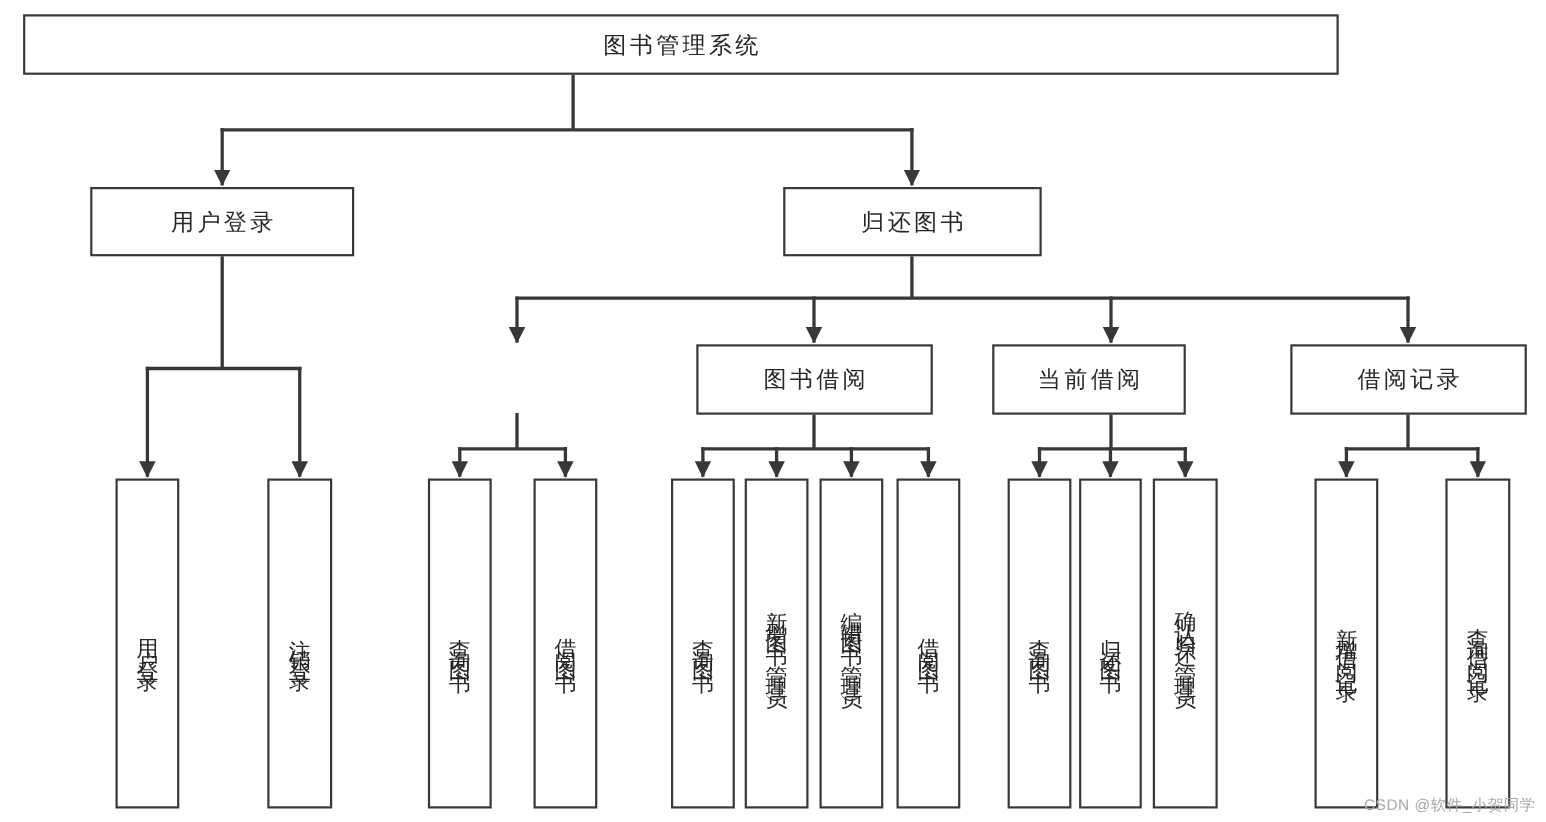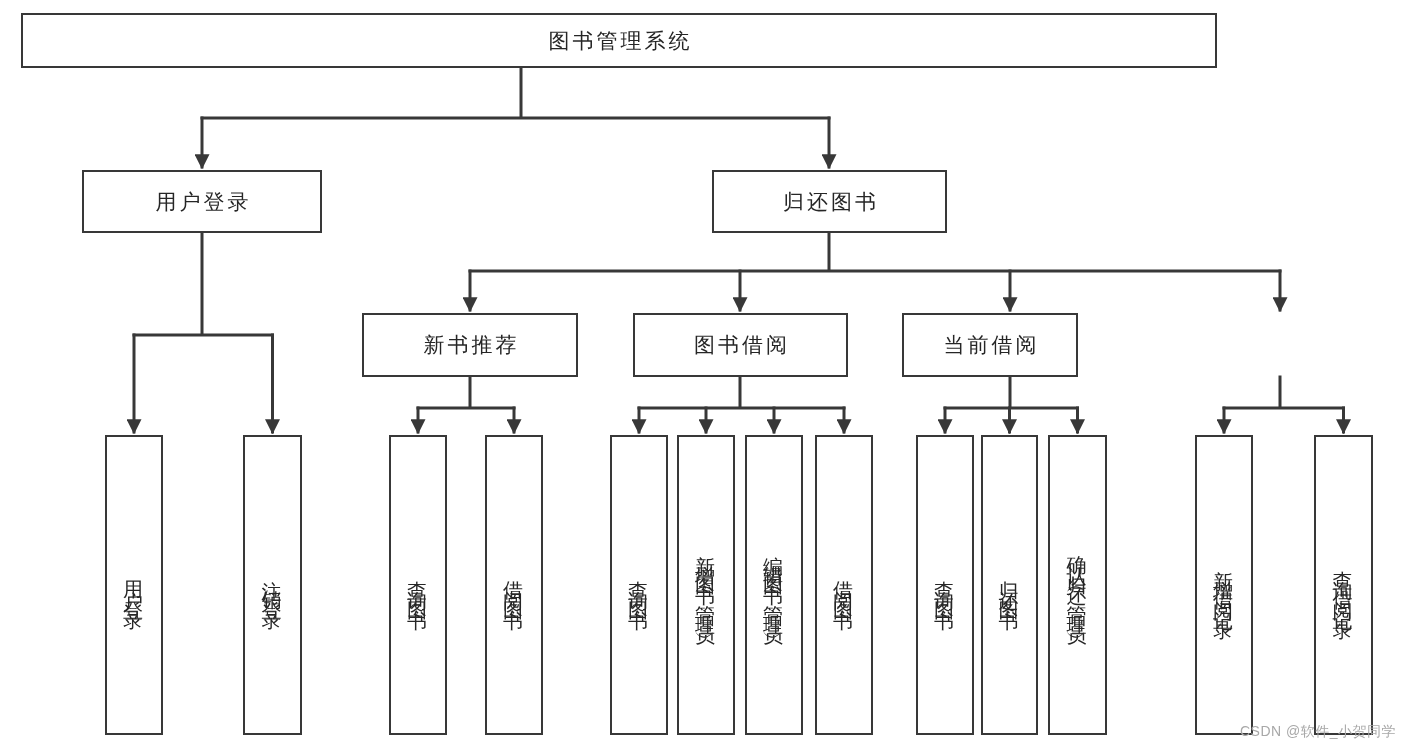--- a/index.html
+++ b/index.html
@@ -75,23 +75,23 @@
 
     <line x1="1224" y1="408" x2="1224" y2="432" marker-end="url(#ah)"></line>
     <line x1="1343.5" y1="408" x2="1343.5" y2="432" marker-end="url(#ah)"></line>
   </svg>
 
   <div class="box" style="left:21px;top:13px;width:1196px;height:55px;">图书管理系统</div>
 
   <div class="box" style="left:82px;top:170px;width:240px;height:63px;">用户登录</div>
   <div class="box" style="left:712px;top:170px;width:235px;height:63px;">归还图书</div>
 
-  <div class="box" style="left:362px;top:313px;width:216px;height:64px;">新书推荐</div>
   <div class="box" style="left:633px;top:313px;width:215px;height:64px;">图书借阅</div>
   <div class="box" style="left:902px;top:313px;width:176px;height:64px;">当前借阅</div>
+  <div class="box" style="left:1173px;top:313px;width:215px;height:64px;">借阅记录</div>
 
   <div class="vbox" style="left:105px;top:435px;width:58px;height:300px;">用户登录</div>
   <div class="vbox" style="left:243px;top:435px;width:59px;height:300px;">注销登录</div>
 
   <div class="vbox" style="left:389px;top:435px;width:58px;height:300px;">查询图书</div>
   <div class="vbox" style="left:485px;top:435px;width:58px;height:300px;">借阅图书</div>
 
   <div class="vbox" style="left:610px;top:435px;width:58px;height:300px;">查询图书</div>
   <div class="vbox" style="left:677px;top:435px;width:58px;height:300px;">新增图书（管理员）</div>
   <div class="vbox" style="left:745px;top:435px;width:58px;height:300px;">编辑图书（管理员）</div>

